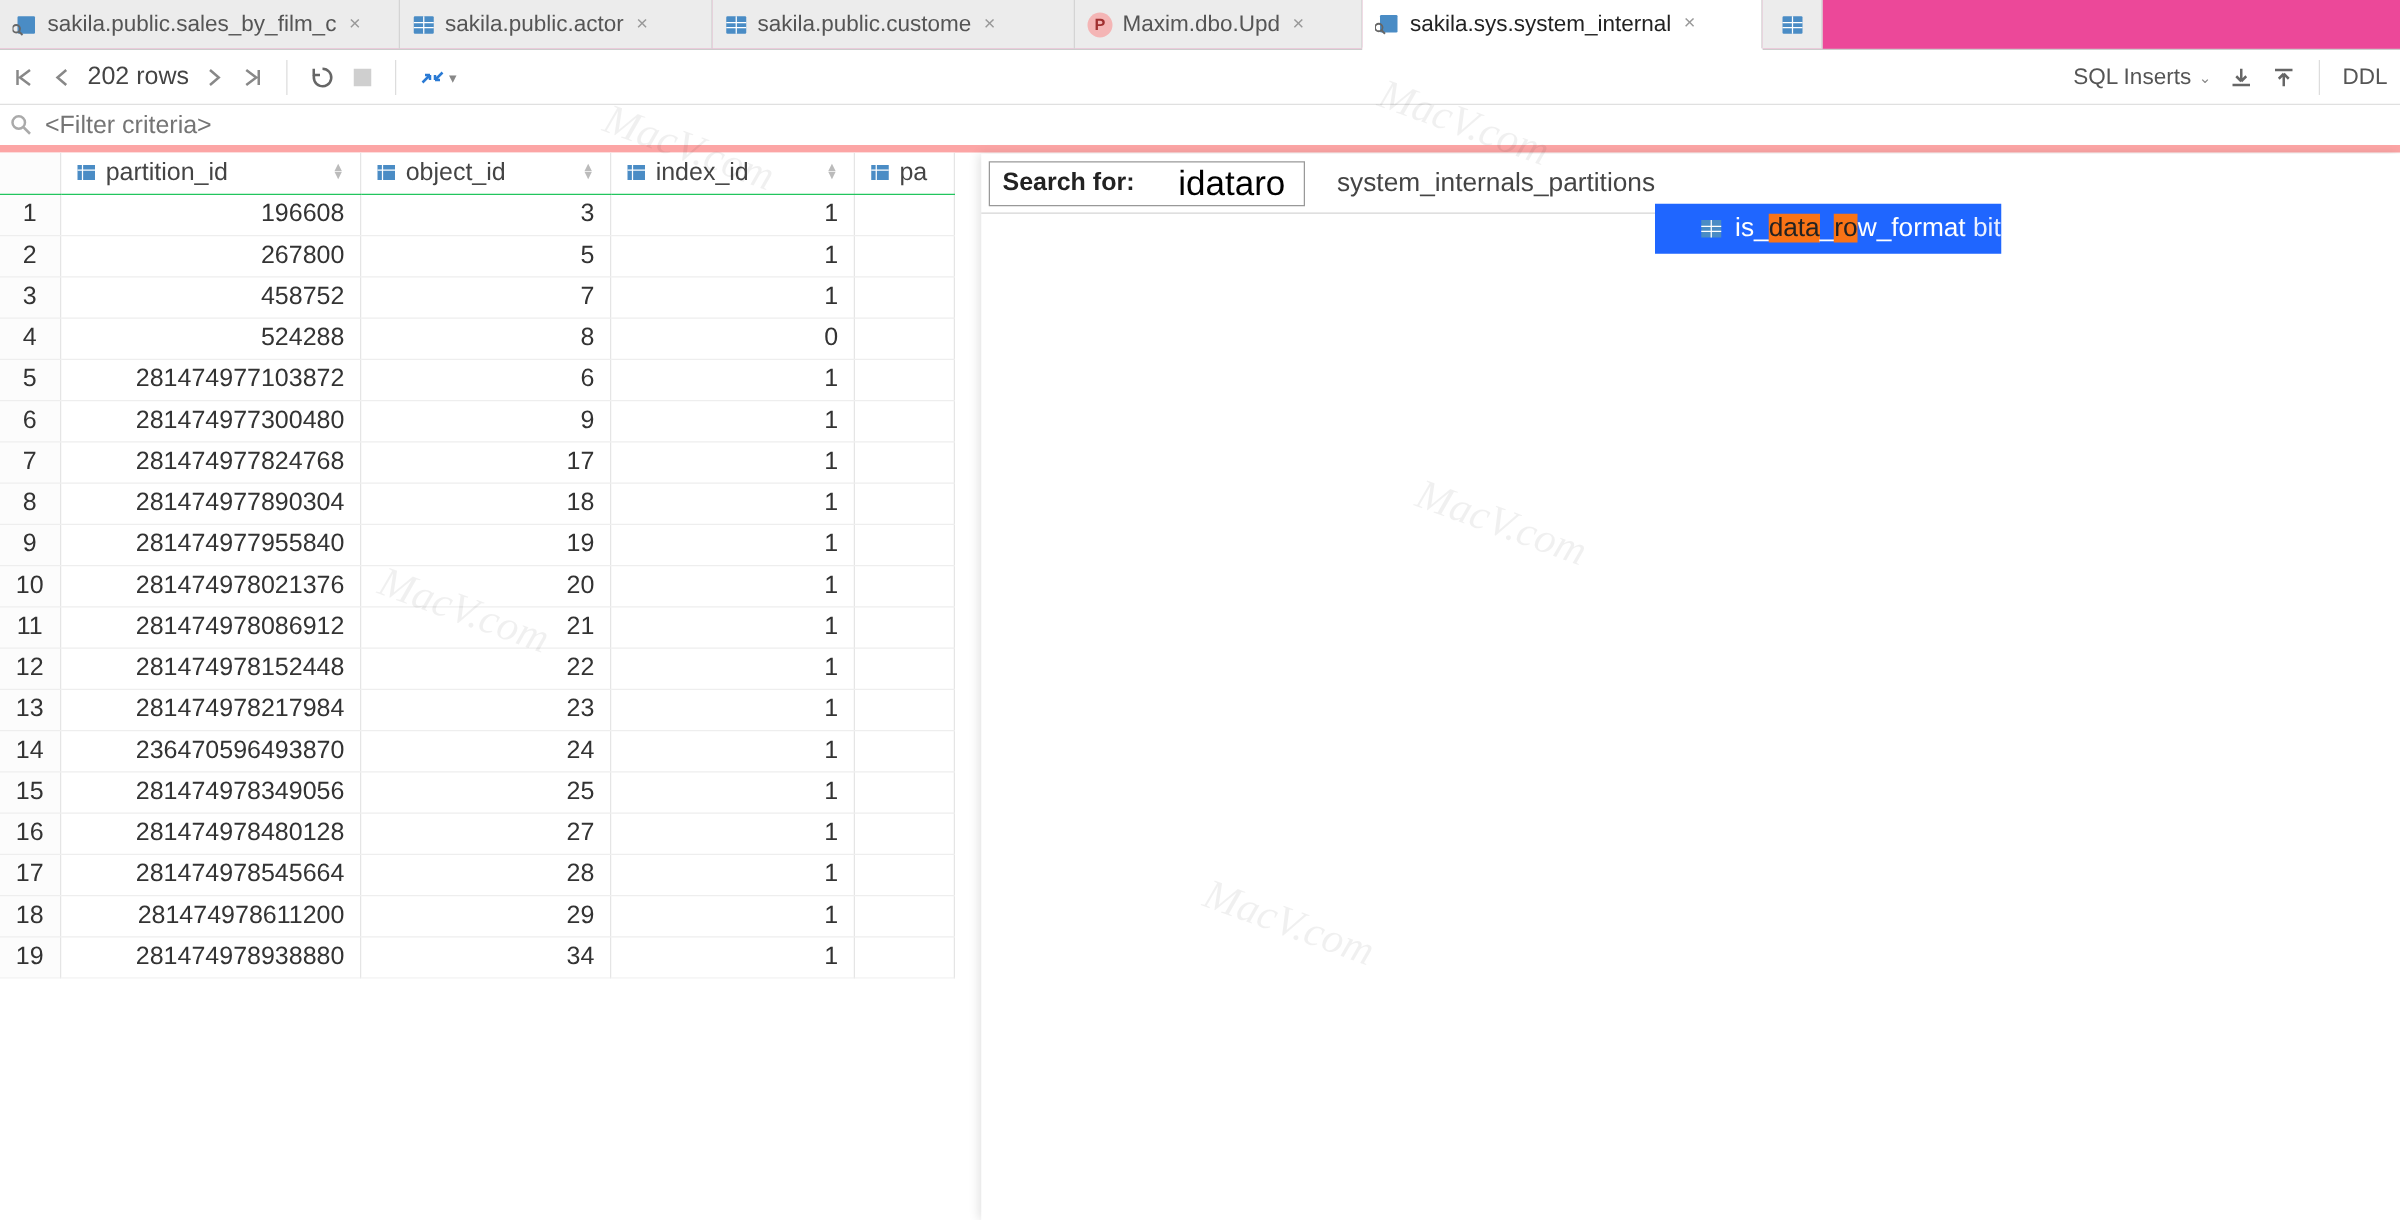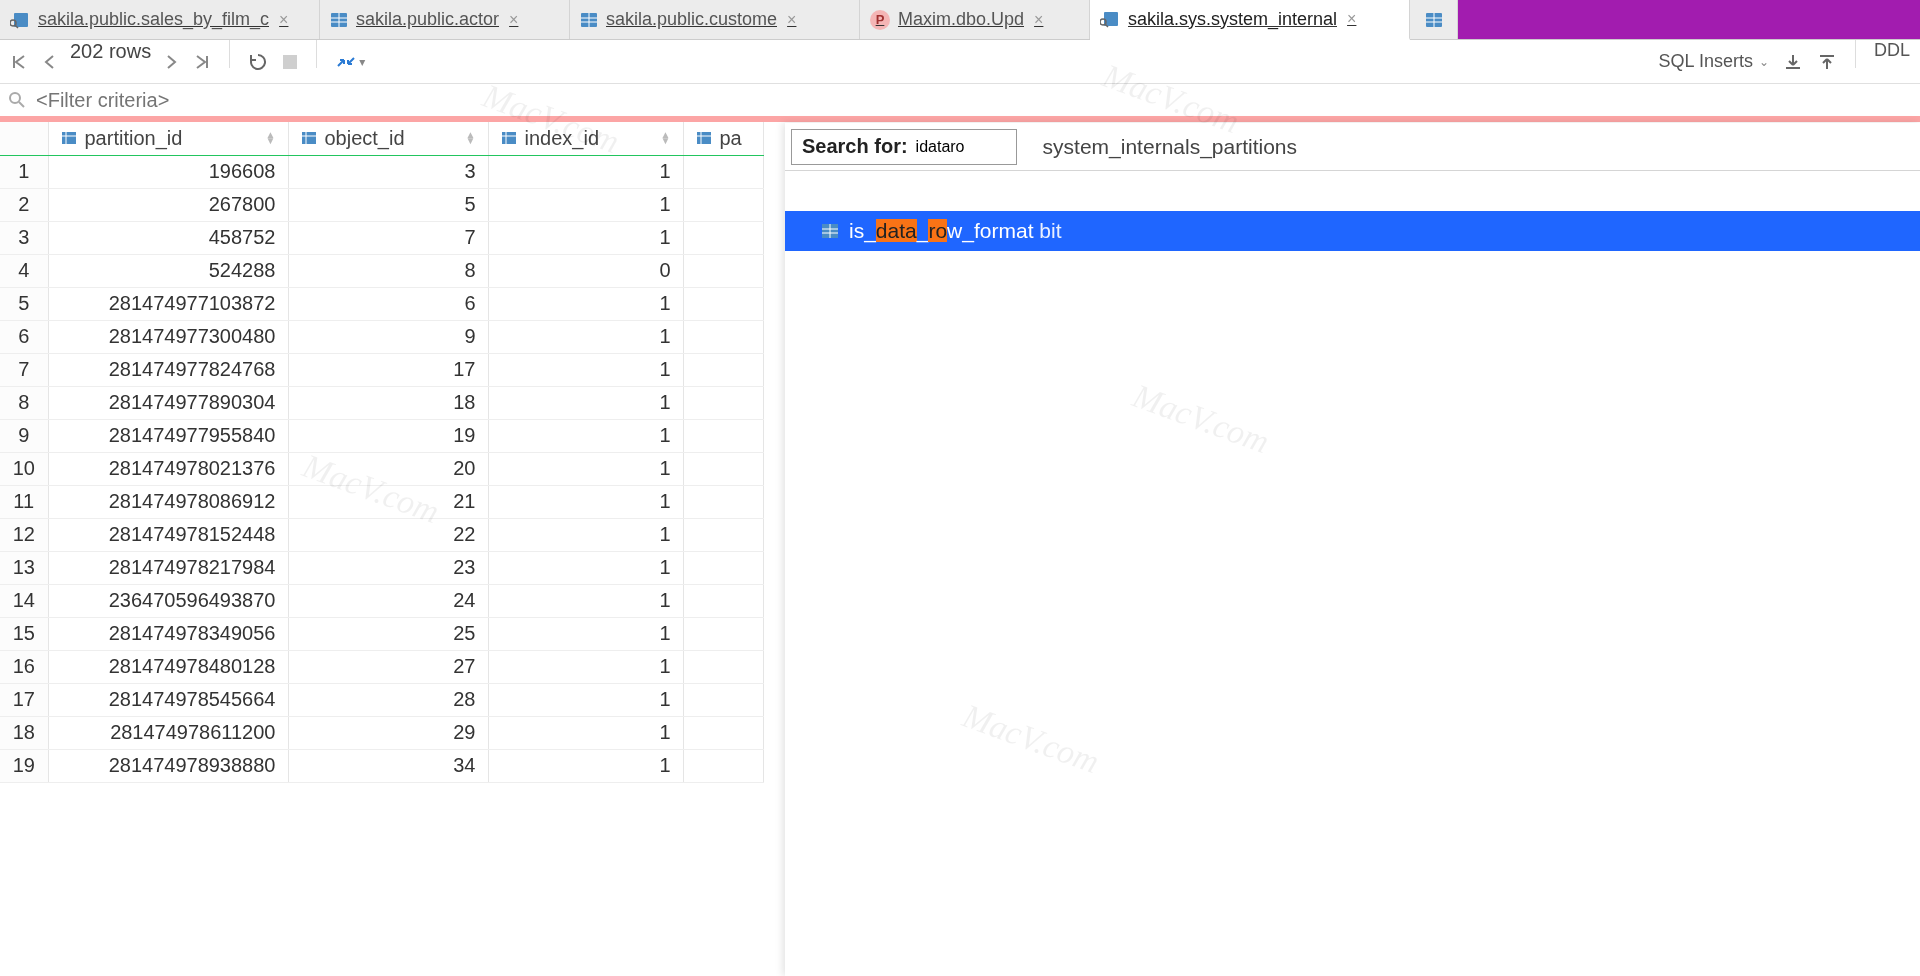--- a/index.html
+++ b/index.html
@@ -5,24 +5,23 @@
   * { margin: 0; padding: 0; box-sizing: border-box; }
   body {
     font-family: -apple-system, BlinkMacSystemFont, "Segoe UI", Helvetica, Arial, sans-serif;
     font-size: 18px;
     color: #333;
     background: #fff;
     overflow: hidden;
   }
   .tab-bar {
     display: flex;
-    background: #a21caf;
+    background: #ec4899;
     border-bottom: 1px solid #ccc;
     height: 40px;
-    text-decoration: underline;
   }
   .tab {
     display: flex;
     align-items: center;
     padding: 0 10px;
     border-right: 1px solid #d4d4d4;
     background: #ececec;
     min-width: 0;
     flex: 0 1 auto;
     gap: 8px;
@@ -36,20 +35,21 @@
     border-bottom: 2px solid #fff;
     margin-bottom:-1px;
   }
   .tab .label { overflow: hidden; text-overflow: ellipsis; }
   .tab .close { color:#999; font-size:16px; margin-left:2px; }
   .tab svg { flex:0 0 auto; }
   .tab.extra { flex:0 0 48px; justify-content:center; }
 
   .toolbar {
     display: flex;
+    align-items: center;
     height: 44px;
     border-bottom: 1px solid #e0e0e0;
     padding: 0 10px;
     gap: 14px;
   }
   .toolbar .spacer { flex:1; }
   .icon-btn { display:flex; align-items:center; justify-content:center; color:#666; }
   .rows-label { color:#444; font-size:20px; }
   .sep { width:1px; height:28px; background:#ddd; margin:0 4px; }
   .format-combo { color:#555; display:flex; align-items:center; gap:6px; }
@@ -99,40 +99,40 @@
   
   .search-popup {
     position:absolute;
     left:785px;
     top:123px;
     right:0;
     bottom:0;
     background:#fff;
     box-shadow: -2px 0 8px rgba(0,0,0,0.12);
     display:flex;
-    flex-direction:column;
+    flex-direction:row;
   }
   .search-head {
     display:flex;
     align-items:center;
     border-bottom:1px solid #d5d5d5;
     height:48px;
   }
   .search-box {
     border:1px solid #999;
     padding:4px 10px;
     margin:6px;
     display:flex;
     align-items:center;
     gap:8px;
     font-size:20px;
     height: 36px;
   }
   .search-label { font-weight:600; color:#222; }
-  .search-input { border:none; outline:none; font-size:16px; font-family:inherit; width:90px; }
+  .search-input { border:none; outline:none; font-size:28px; font-family:inherit; width:90px;margin-left:27px; }
   .search-title { padding-left:20px; color:#444; font-size:21px; }
   .result-row {
     background:#1f66ff;
     color:#fff;
     height:40px;
     display:flex;
     align-items:center;
     padding-left:36px;
     gap:10px;
     font-size:21px;

